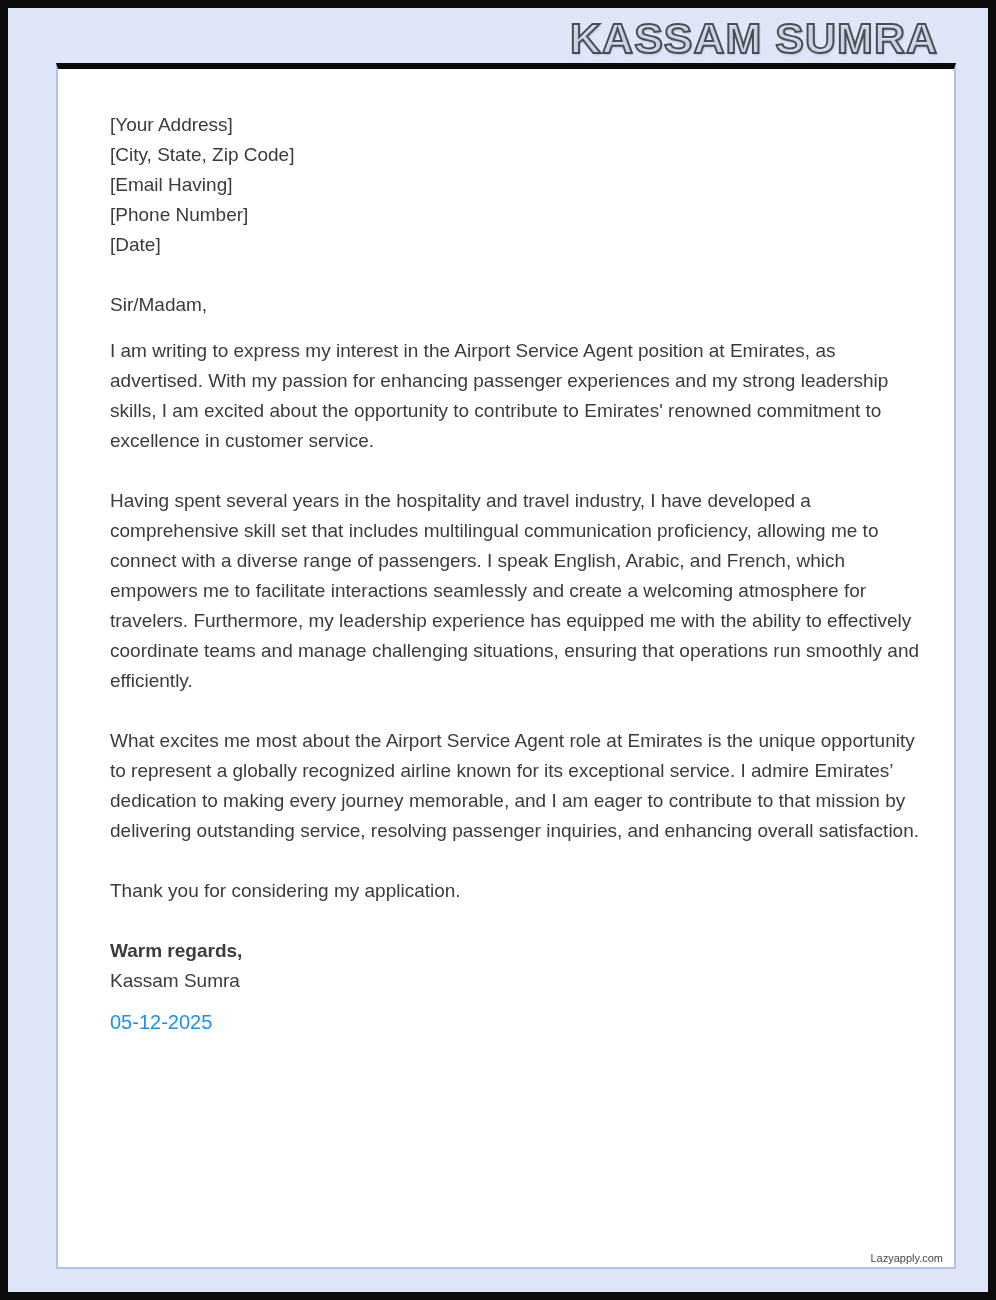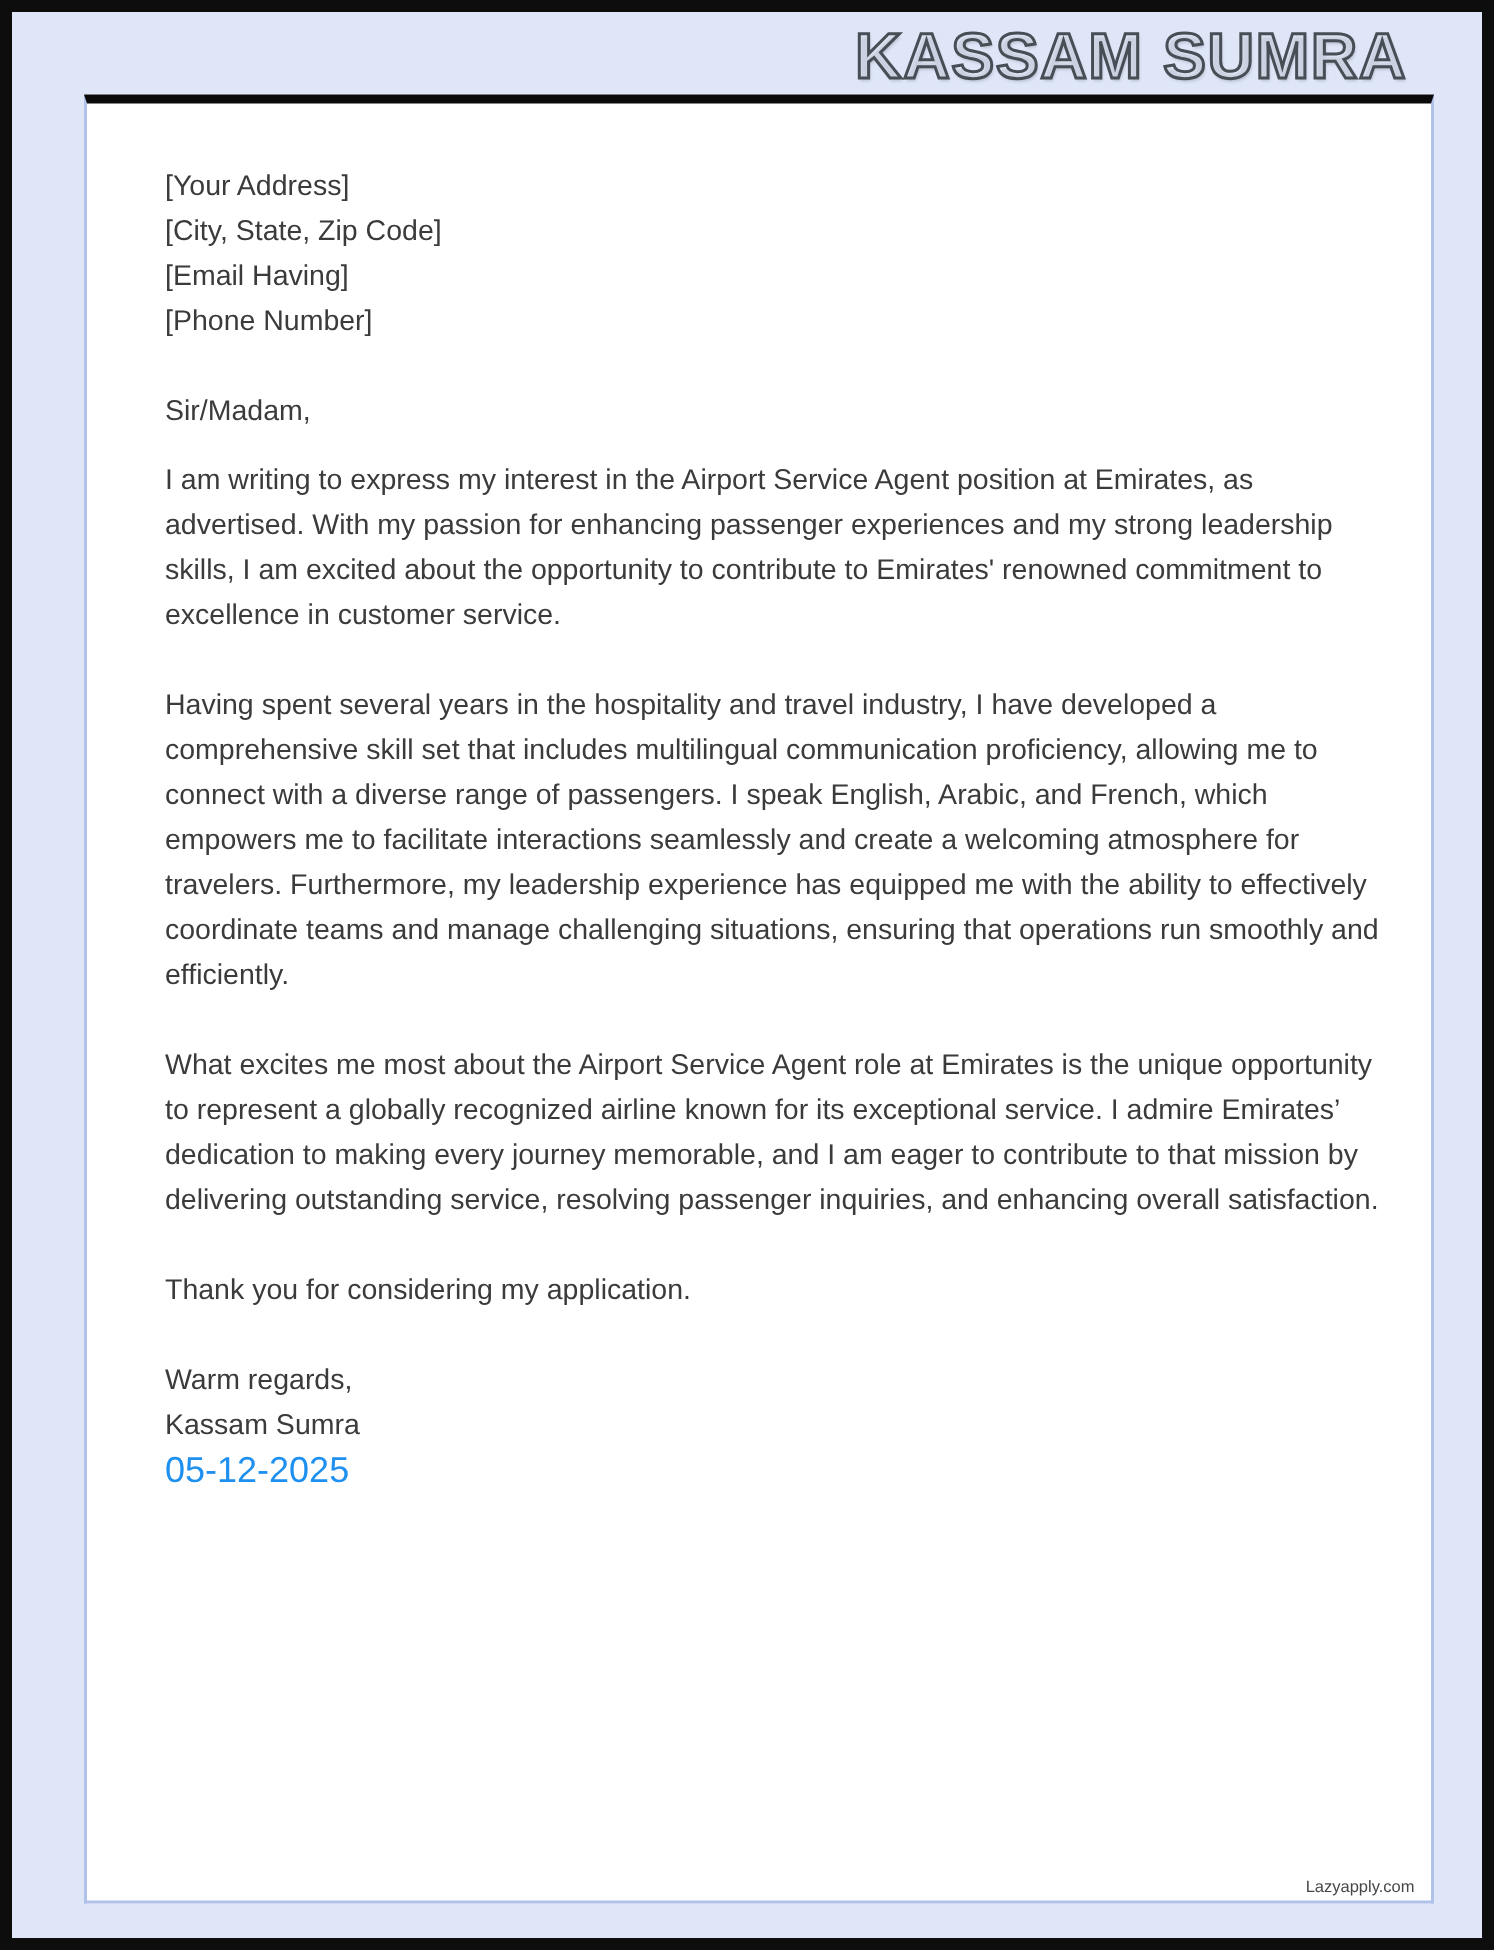--- a/index.html
+++ b/index.html
@@ -42,25 +42,26 @@
   .letter-body {
     padding: 41px 34px 0 52px;
     font-size: 19px;
     line-height: 30px;
     color: #3b3b3b;
   }
   .address-block { margin-bottom: 30px; }
   .salutation { margin-bottom: 16px; }
   .para { margin-bottom: 30px; }
   .thanks { margin-bottom: 30px; }
-  .closing-line { margin-bottom: 0; }
+  .closing-line { margin-bottom: 0; font-weight: bold; }
   .signature-line { margin-bottom: 0; }
   .letter-date {
+    margin-top: 11px;
     color: #1e90f0;
-    font-size: 24px;
+    font-size: 20px;
   }
   .footer-brand {
     position: absolute;
     right: 11px;
     bottom: 3px;
     font-size: 11px;
     color: #474747;
   }
 </style>
 </head>
@@ -71,20 +72,21 @@
   <div class="header-name">KASSAM SUMRA</div>
 
   <div class="sheet">
     <div class="letter-body">
 
       <div class="address-block">
         <div>[Your Address]</div>
         <div>[City, State, Zip Code]</div>
         <div>[Email Having]</div>
         <div>[Phone Number]</div>
+        <div>[Date]</div>
       </div>
 
       <div class="salutation">Sir/Madam,</div>
 
       <p class="para">I am writing to express my interest in the Airport Service Agent position at Emirates, as advertised. With my passion for enhancing passenger experiences and my strong leadership skills, I am excited about the opportunity to contribute to Emirates' renowned commitment to excellence in customer service.</p>
 
       <p class="para">Having spent several years in the hospitality and travel industry, I have developed a comprehensive skill set that includes multilingual communication proficiency, allowing me to connect with a diverse range of passengers. I speak English, Arabic, and French, which empowers me to facilitate interactions seamlessly and create a welcoming atmosphere for travelers. Furthermore, my leadership experience has equipped me with the ability to effectively coordinate teams and manage challenging situations, ensuring that operations run smoothly and efficiently.</p>
 
       <p class="para">What excites me most about the Airport Service Agent role at Emirates is the unique opportunity to represent a globally recognized airline known for its exceptional service. I admire Emirates’ dedication to making every journey memorable, and I am eager to contribute to that mission by delivering outstanding service, resolving passenger inquiries, and enhancing overall satisfaction.</p>
 

